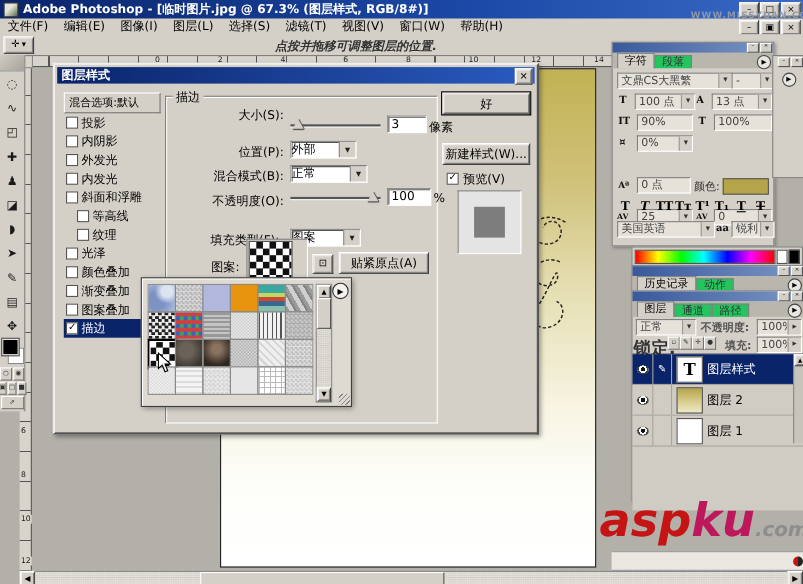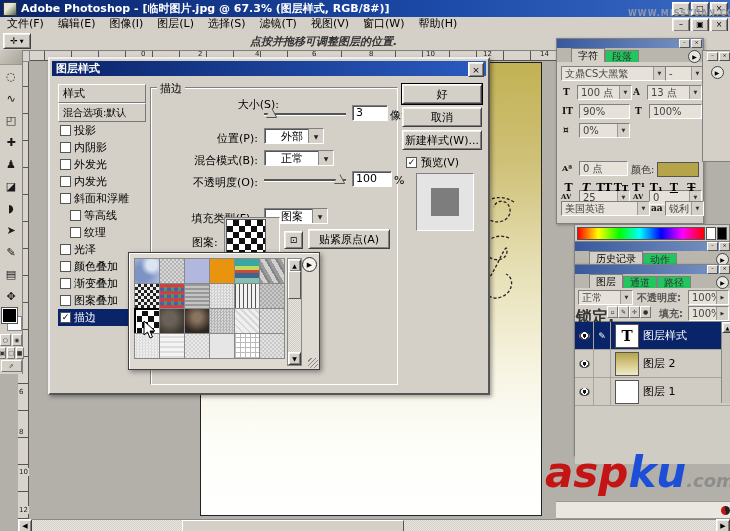--- a/index.html
+++ b/index.html
@@ -62,21 +62,21 @@
   .legend{position:absolute;top:-7px;left:6px;background:#d4d0c8;padding:0 3px;font-size:11px;}
   .frow-label{position:absolute;text-align:right;width:100px;}
   .slider{position:absolute;height:12px;}
   .groove{position:absolute;left:0;right:0;top:6px;height:2px;background:#555;box-shadow:0 1px 0 #fff;}
   .thumb{position:absolute;top:1px;width:0;height:0;border-left:5px solid transparent;border-right:5px solid transparent;
      border-bottom:9px solid #d4d0c8;filter:drop-shadow(0 1px 0 #555) drop-shadow(1px 0 0 #555);}
   .tbox{position:absolute;background:#fff;border:1px solid;border-color:#808080 #fff #fff #808080;
      box-shadow:inset 1px 1px 0 #555;padding:1px 3px;height:12px;line-height:12px;font-size:11px;}
   .dd{position:absolute;background:#fff;border:1px solid;border-color:#808080 #fff #fff #808080;
      box-shadow:inset 1px 1px 0 #555;height:14px;display:flex;align-items:center;}
-  .dd .v{flex:1;padding-left:16px;line-height:14px;font-size:11px;white-space:nowrap;font-family:Liberation Serif, serif;}
+  .dd .v{flex:1;padding-left:0;line-height:14px;font-size:11px;white-space:nowrap;}
   .dd .a{width:14px;height:14px;background:#d4d0c8;border-left:1px solid #888;
      display:flex;align-items:center;justify-content:center;font-size:6px;color:#222;}
   .dlg-btn{position:absolute;left:352px;width:78px;height:18px;font-size:11px;}
   .okb{outline:1px solid #000;}
   .pv-swatch{position:absolute;left:366px;top:114px;width:56px;height:56px;background:#e4e4e4;
      border:1px solid;border-color:#808080 #fff #fff #808080;display:flex;align-items:center;justify-content:center;}
   .pv-inner{width:28px;height:28px;background:#7d7d7d;}
   .pwell{position:absolute;left:174px;top:158px;width:54px;height:42px;background:#d4d0c8;
      border:1px solid;border-color:#808080 #fff #fff #808080;display:flex;}
   .pwell .sw{width:38px;height:38px;margin:1px;border:1px solid #555;}
@@ -93,21 +93,21 @@
   .flyout{position:absolute;left:173px;top:4px;width:13px;height:13px;border-radius:50%;background:#f4f2ec;
      border:1px solid #333;display:flex;align-items:center;justify-content:center;font-size:7px;color:#000;}
   .grip{position:absolute;right:1px;bottom:1px;width:10px;height:10px;
      background:repeating-linear-gradient(135deg,transparent 0 2px,#888 2px 3px);}
   .cursor{position:absolute;left:14px;top:67px;z-index:6;}
   
   .panel{background:#d4d0c8;border:1px solid #808080;box-shadow:1px 1px 3px rgba(0,0,0,.3);z-index:4;}
   .ptitle{height:9px;background:linear-gradient(90deg,#39599c,#7c96c4);display:flex;justify-content:flex-end;align-items:center;gap:1px;padding-right:1px;}
   .pt-btn{width:9px;height:7px;background:#d4d0c8;border:1px solid;border-color:#fff #555 #555 #fff;
      font-size:5px;line-height:5px;text-align:center;color:#000;}
-  .tabs{display:flex;align-items:flex-end;height:14px;background:#b9b6ae;padding-left:14px;position:relative;}
+  .tabs{display:flex;align-items:flex-end;height:14px;background:#b9b6ae;padding-left:4px;position:relative;}
   .tab{background:#d4d0c8;border:1px solid #808080;border-bottom:none;padding:1px 6px 0;font-size:10px;height:12px;line-height:12px;}
   .tab.off{background:#22c55e;color:#333;height:10px;line-height:10px;margin-bottom:0;}
   .pfly{position:absolute;right:2px;top:2px;width:11px;height:11px;border-radius:50%;background:#e8e6e0;border:1px solid #444;
      font-size:6px;display:flex;align-items:center;justify-content:center;}
   .cp-row{position:absolute;left:0;width:100%;height:17px;}
   .cp-icon{position:absolute;font-size:9px;font-weight:bold;font-family:"DejaVu Serif","Liberation Serif",serif;color:#111;}
   .cp-in{position:absolute;background:#e6e2da;border:1px solid;border-color:#808080 #fff #fff #808080;height:13px;
      line-height:13px;font-size:10px;color:#444;padding-left:3px;display:flex;}
   .cp-in .v{flex:1;white-space:nowrap;overflow:hidden;}
   .cp-in .a{width:11px;background:#d4d0c8;border-left:1px solid #999;font-size:5px;display:flex;align-items:center;justify-content:center;color:#333;}
@@ -120,21 +120,21 @@
   .eyebox{width:18px;height:27px;border-right:1px solid #a8a49c;display:flex;align-items:center;justify-content:center;}
   .eye{width:11px;height:8px;border-radius:50%;background:radial-gradient(circle at 50% 45%,#111 0 2px,#f8f8f8 2px 3.5px,#444 3.5px 5px,#777 5px);}
   .linkbox{width:16px;height:27px;border-right:1px solid #a8a49c;display:flex;align-items:center;justify-content:center;font-size:9px;}
   .thumb-lay{width:22px;height:22px;border:1px solid #555;margin:0 4px;background:#fff;
      display:flex;align-items:center;justify-content:center;font-family:"DejaVu Serif","Liberation Serif",serif;font-weight:bold;font-size:15px;color:#000;}
   
   .wm-top{left:540px;top:2px;z-index:7;color:#a8b2c4;font-size:16px;font-weight:bold;letter-spacing:2px;white-space:nowrap;text-shadow:1px 1px 1px rgba(40,50,80,.4);}
   .wm-url{left:628px;top:9px;z-index:7;color:#8d97ab;font-size:8px;font-weight:bold;letter-spacing:1px;}
   .wm-aspku{left:545px;top:448px;z-index:7;font-style:italic;font-weight:bold;white-space:nowrap;}
   .wm-aspku .r{color:#c41414;font-size:42px;}
-  .wm-aspku .g{color:#1d4ed8;font-size:42px;}
+  .wm-aspku .g{color:#be185d;font-size:42px;}
   .wm-aspku .c{color:#8d8d8d;font-size:18px;}
   .wm-bar{left:556px;top:501px;width:174px;height:16px;background:rgba(238,236,228,.92);z-index:8;
      border-top:1px solid #999;border-bottom:1px solid #999;display:flex;align-items:center;justify-content:flex-end;
      font-size:11px;font-weight:bold;color:#4a4a4a;padding-right:3px;gap:3px;}
   .wm-dot{width:9px;height:9px;border-radius:50%;background:conic-gradient(#222 0 50%,#c41414 0);flex:0 0 auto;}
   .sel-svg{left:468px;top:140px;z-index:2;}
   .sidestrip{left:702px;top:50px;width:28px;height:110px;background:#d4d0c8;border:1px solid #808080;z-index:4;}
 </style>
 </head>
 <body>
@@ -241,21 +241,20 @@
     </div>
   </div>
 
   <div class="abs dialog">
     <div class="dlg-title">
       <span class="t">图层样式</span>
       <div class="btn dlg-close" style="font-size:9px;">×</div>
     </div>
 
     <div class="stylelist">
-      <div class="sl-hdr">样式</div>
       <div class="sl-hdr" style="font-size:10px;">混合选项:默认</div>
       <div class="sl-item">
           <span class="cb"></span>
           <span>投影</span>
         </div>
       <div class="sl-item">
           <span class="cb"></span>
           <span>内阴影</span>
         </div>
       <div class="sl-item">
@@ -297,21 +296,21 @@
       <div class="sl-item sel">
           <span class="cb">✓</span>
           <span>描边</span>
         </div>
     </div>
 
     <div class="fieldset" style="left:100px;top:28px;width:246px;height:296px;">
       <span class="legend">描边</span>
     </div>
 
-    <span class="frow-label" style="left:108px;top:38px;margin-left:21px;">大小(S):</span>
+    <span class="frow-label" style="left:108px;top:38px;">大小(S):</span>
     <div class="slider" style="left:214px;top:48px;width:82px;">
       <div class="groove"></div>
       <div class="thumb" style="left:2px;"></div>
     </div>
     <div class="tbox" style="left:302px;top:46px;width:28px;">3</div>
     <span class="abs" style="left:340px;top:49px;">像素</span>
 
     <span class="frow-label" style="left:108px;top:72px;">位置(P):</span>
     <div class="dd" style="left:214px;top:69px;width:58px;">
       <span class="v">外部</span>
@@ -340,21 +339,20 @@
 
     <span class="abs" style="left:142px;top:176px;">图案:</span>
     <div class="pwell">
       <div class="sw" style="background: repeating-conic-gradient(rgb(17, 17, 17) 0deg, rgb(17, 17, 17) 25%, rgb(255, 255, 255) 0deg, rgb(255, 255, 255) 50%) 0px 0px / 12px 12px;"></div>
       <div class="a">▼</div>
     </div>
     <div class="btn" style="position:absolute;left:234px;top:172px;width:17px;height:16px;font-size:9px;">⊡</div>
     <div class="btn" style="position:absolute;left:258px;top:170px;width:80px;height:18px;">贴紧原点(A)</div>
 
     <div class="btn dlg-btn okb" style="top:25px;">好</div>
-    <div class="btn dlg-btn" style="top:48px;">取消</div>
     <div class="btn dlg-btn" style="top:71px;">新建样式(W)...</div>
     <div class="abs" style="left:356px;top:96px;display:flex;align-items:center;gap:4px;">
       <span class="cb">✓</span>
       <span>预览(V)</span>
     </div>
     <div class="pv-swatch">
         <div class="pv-inner"></div>
       </div>
   </div>
 

